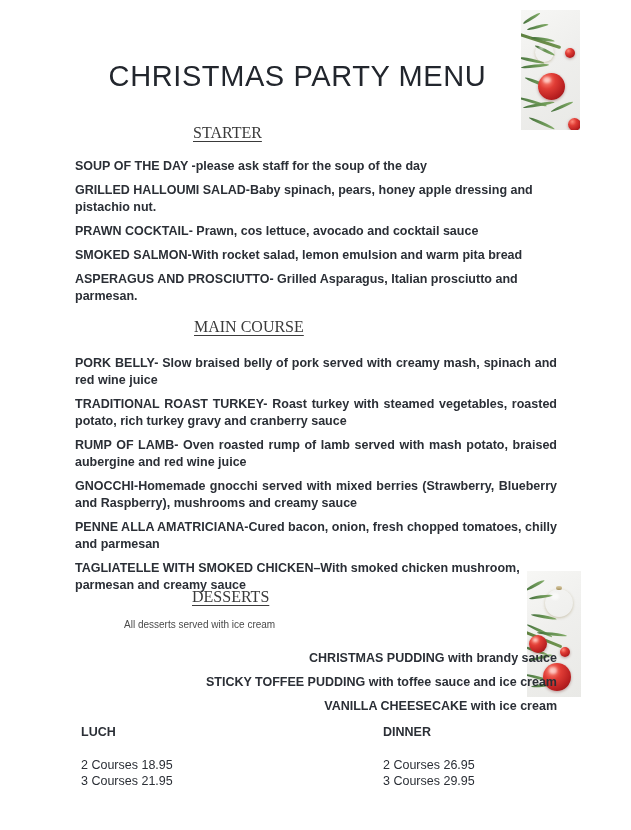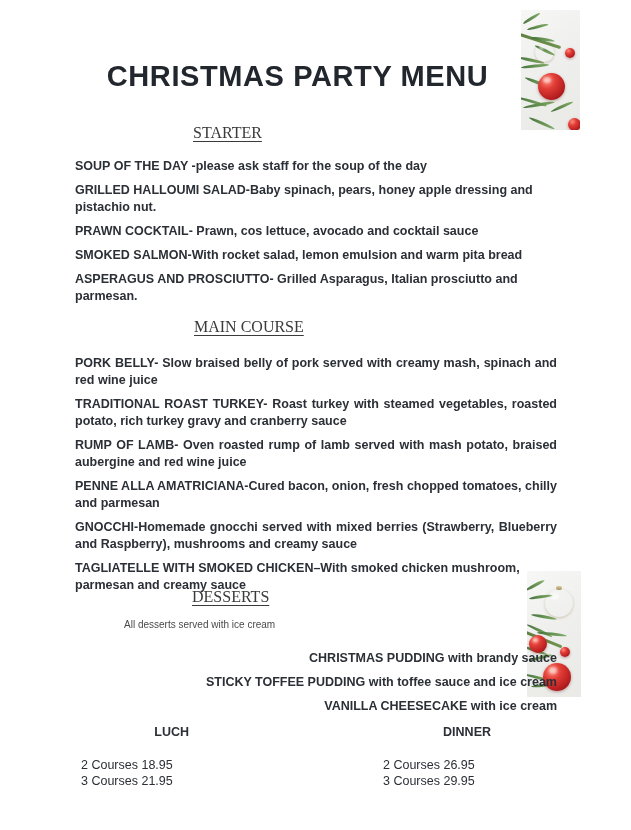--- a/index.html
+++ b/index.html
@@ -81,21 +81,21 @@
   }
 
   
   .menu-title {
     position: absolute;
     left: 0;
     right: 0;
     top: 60px;
     text-align: center;
     font-size: 29px;
-    font-weight: 700;
+    font-weight: 400;
     letter-spacing: 0.6px;
     color: #22262d;
     padding-right: 36px;
     box-sizing: border-box;
   }
 
   .section-heading {
     position: absolute;
     font-family: "Liberation Serif", serif;
     font-size: 16px;
@@ -140,21 +140,21 @@
 
   .price-block {
     position: absolute;
     font-size: 12.5px;
     line-height: 1.28;
     color: #2b2f36;
   }
   .price-head {
     font-weight: 700;
     font-size: 12.5px;
-    text-align: right;
+    text-align: left;
     margin-bottom: 17px;
   }
   .price-line { white-space: nowrap; }
 </style>
 </head>
 <body>
 
 <div class="page">
 
   <div class="xmas-photo" style="left:521px; top:10px; width:59px; height:120px;">
@@ -209,24 +209,24 @@
     <div class="item justified">
       <span class="name">PORK BELLY</span><span class="desc">- Slow braised belly of pork served with creamy mash, spinach and red wine juice</span>
     </div>
     <div class="item justified">
       <span class="name">TRADITIONAL ROAST TURKEY</span><span class="desc">- Roast turkey with steamed vegetables, roasted potato, rich turkey gravy and cranberry sauce</span>
     </div>
     <div class="item justified">
       <span class="name">RUMP OF LAMB</span><span class="desc">- Oven roasted rump of lamb served with mash potato, braised aubergine and red wine juice</span>
     </div>
     <div class="item justified">
+      <span class="name">GNOCCHI</span><span class="desc">-Homemade gnocchi served with mixed berries (Strawberry, Blueberry and Raspberry), mushrooms and creamy sauce</span>
+    </div>
+    <div class="item justified">
       <span class="name">PENNE ALLA AMATRICIANA</span><span class="desc">-Cured bacon, onion, fresh chopped tomatoes, chilly and parmesan</span>
-    </div>
-    <div class="item justified">
-      <span class="name">GNOCCHI</span><span class="desc">-Homemade gnocchi served with mixed berries (Strawberry, Blueberry and Raspberry), mushrooms and creamy sauce</span>
     </div>
     <div class="item">
       <span class="name">TAGLIATELLE WITH SMOKED CHICKEN</span><span class="desc">–With smoked chicken mushroom, parmesan and creamy sauce</span>
     </div>
   </div>
 
   <div class="xmas-photo" style="left:527px; top:571px; width:54px; height:126px;">
     <div class="bg"></div>
     <div class="branch" style="left:-6px; top:58px; width:44px; transform:rotate(22deg);"></div>
     <div class="needle" style="left:-2px; top:18px; width:22px; height:3px; transform:rotate(-28deg);"></div>

